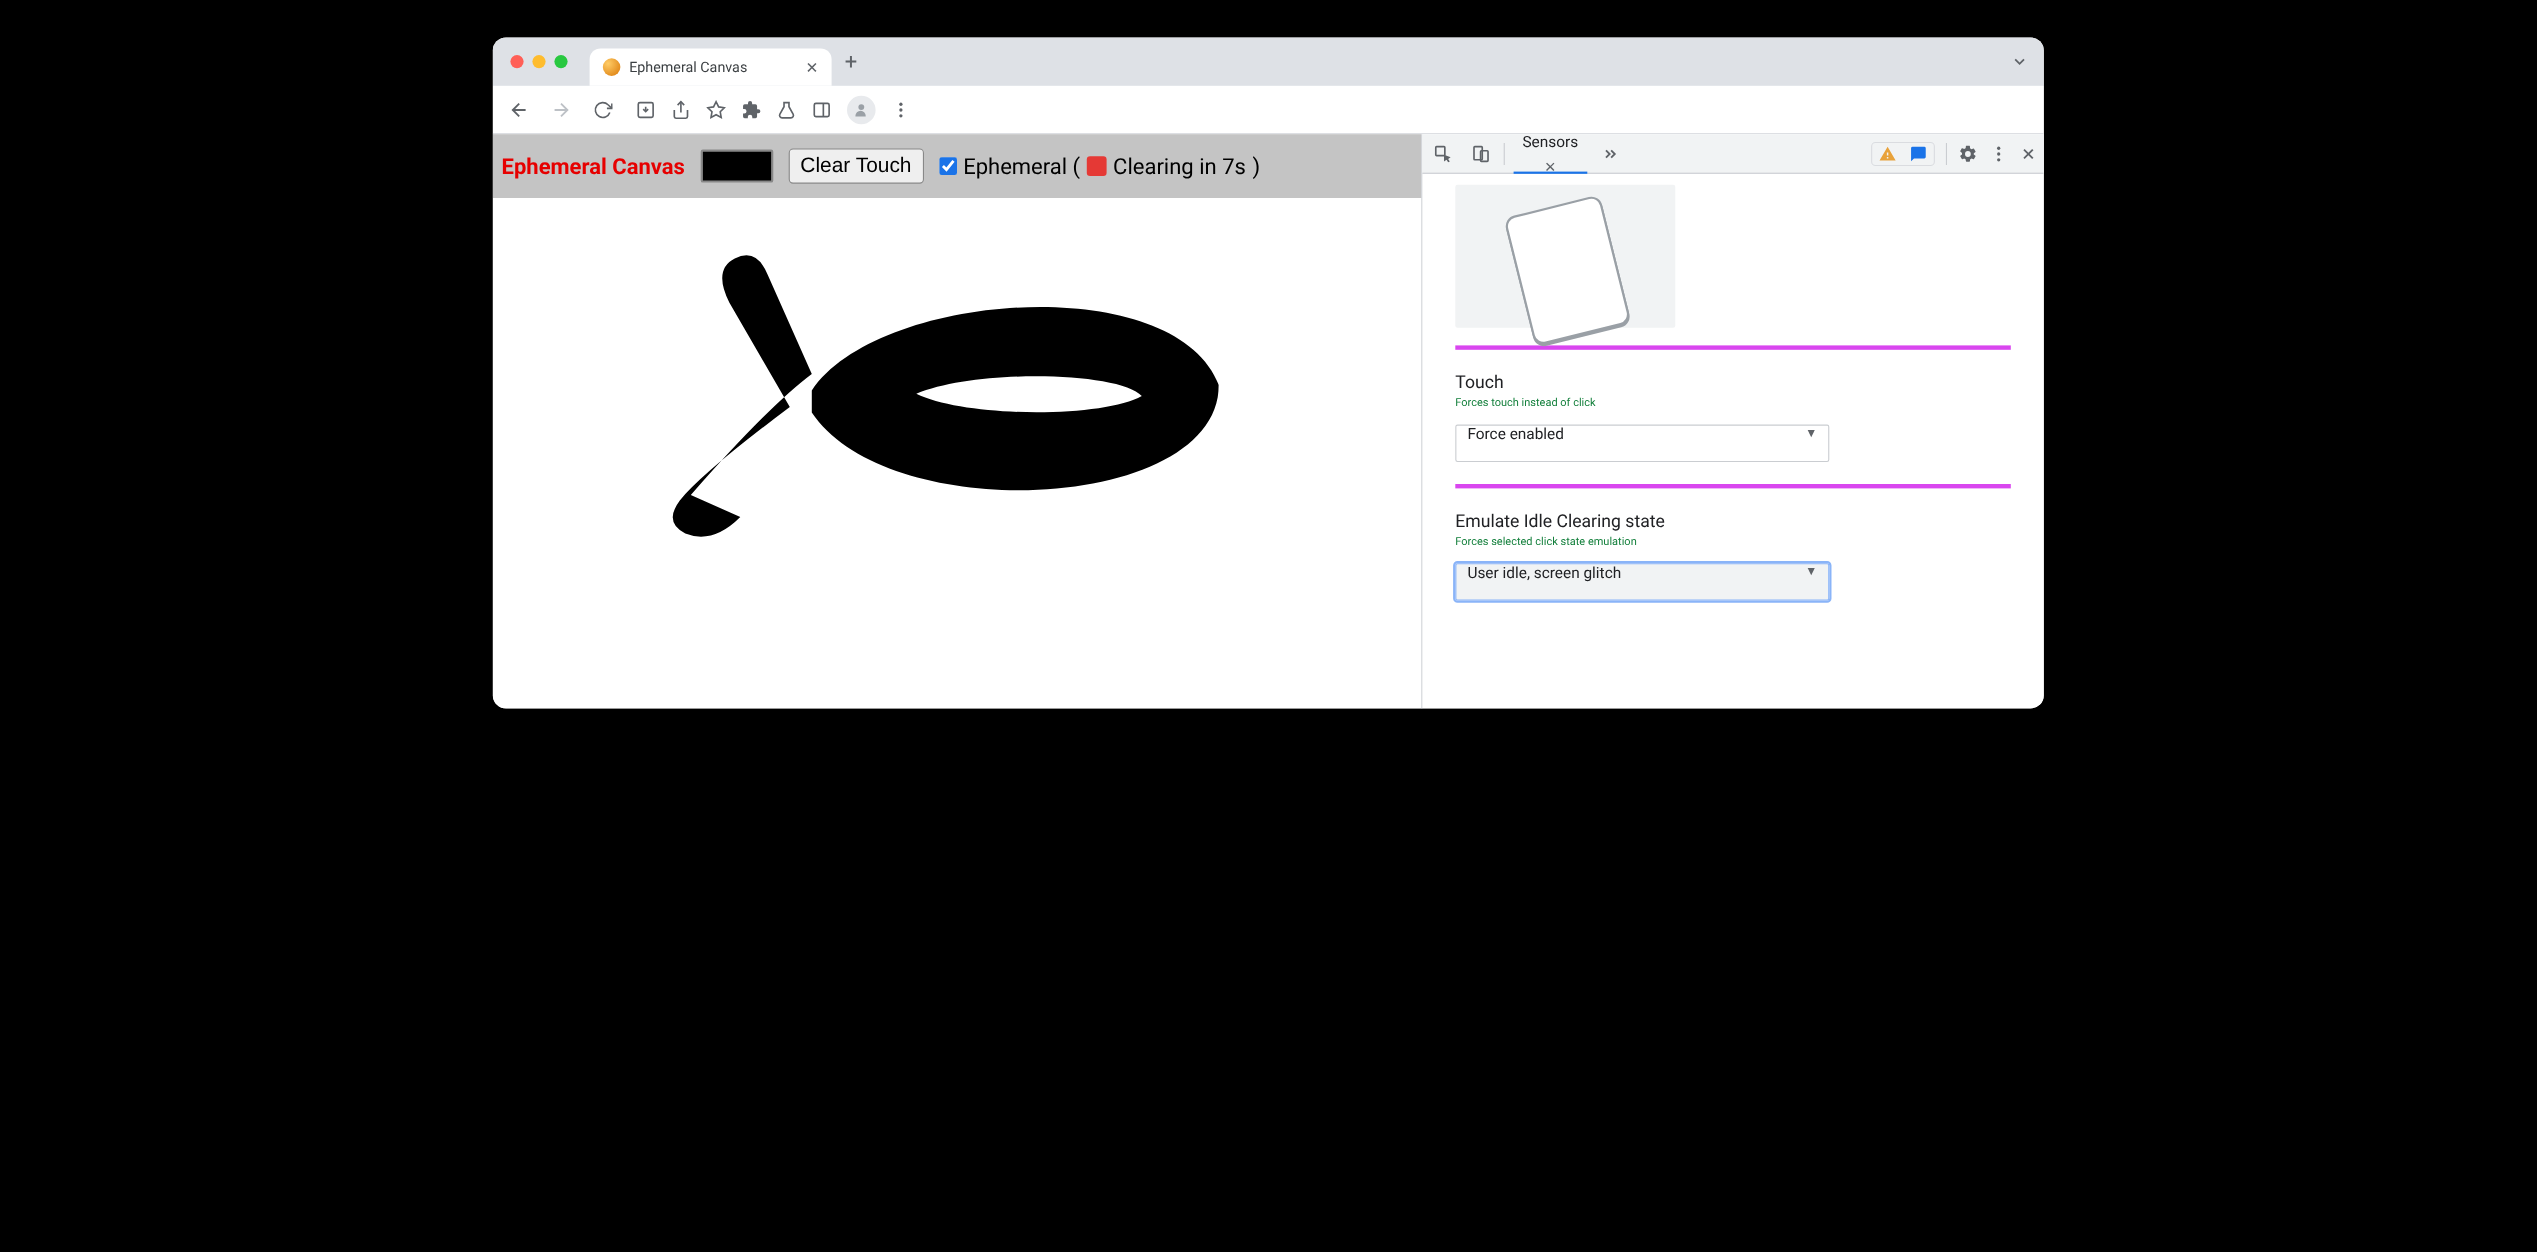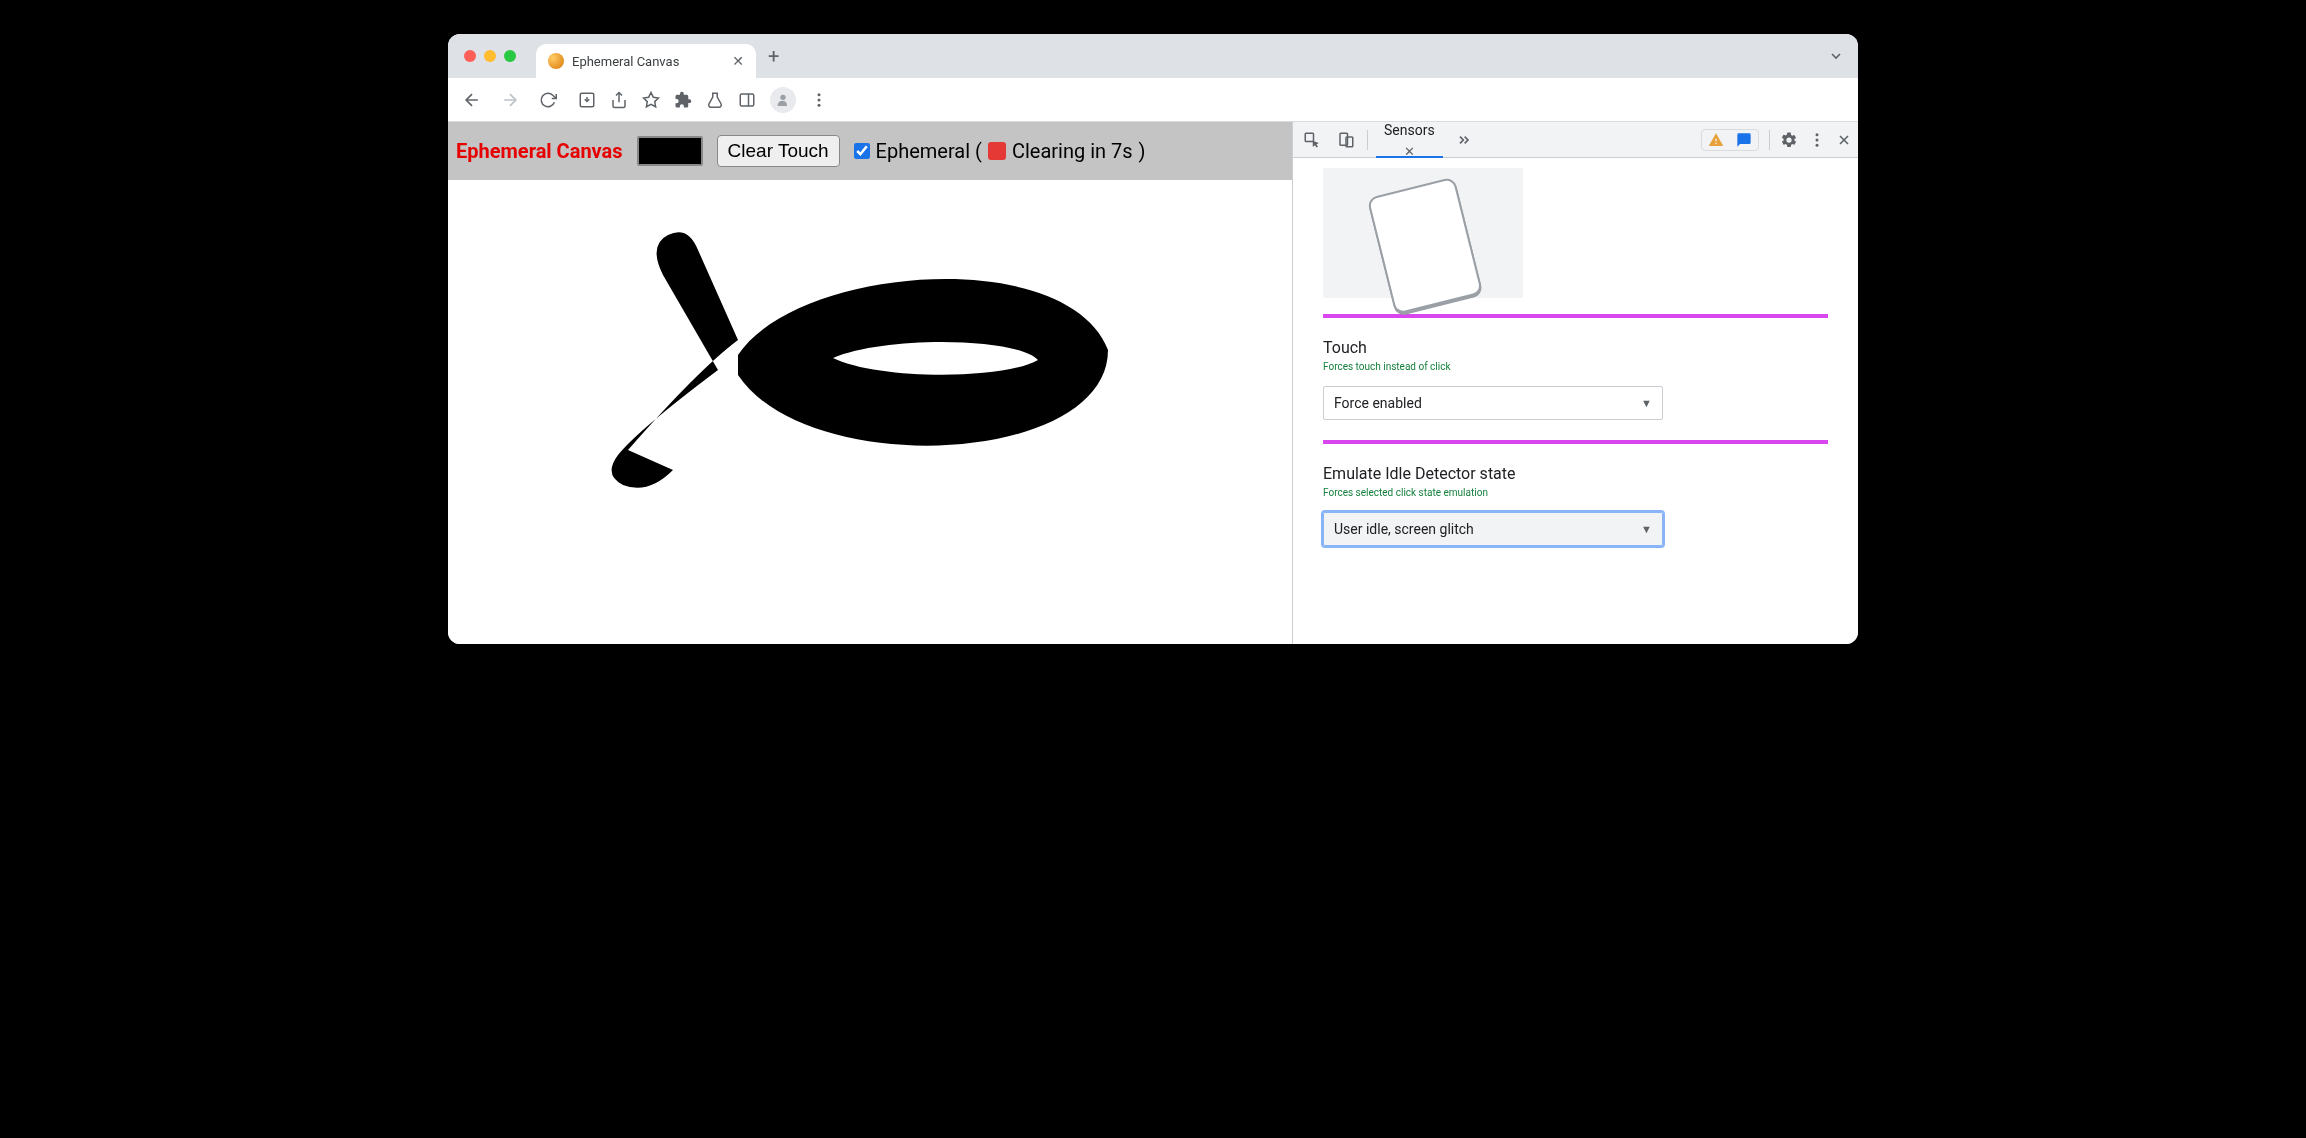--- a/index.html
+++ b/index.html
@@ -228,21 +228,21 @@
   .phone{
     width:90px;height:120px;border:2px solid #9aa0a6;border-radius:10px;background:#fff;
     transform:rotate(-14deg) translateY(8px);
     box-shadow:0 2px 0 #9aa0a6;
   }
   .section{border-top:4px solid #d946ef;padding:20px 0;}
   .section-title{font-size:16px;color:#202124;margin-bottom:4px;}
   .section-sub{font-size:10px;color:#15803d;margin-bottom:14px;}
   .select{
     width:340px;height:34px;border:1px solid #cacdd1;border-radius:2px;background:#fff;
-    display:flex;align-items:center;justify-content:space-between;padding:0 10px;font-size:14px;color:#202124;
+    display:flex;align-items:flex-start;justify-content:space-between;padding:0 10px;font-size:14px;color:#202124;
   }
   .select.focused{outline:2px solid #8ab4f8;background:#f1f3f4;border-color:#8ab4f8;}
   .select .arr{color:#5f6368;font-size:11px;}
   svg { display:block; }
 </style>
 </head>
 <body>
 
 <div class="browser-window">
 
@@ -427,21 +427,21 @@
         <div class="section">
           <div class="section-title">Touch</div>
           <div class="section-sub">Forces touch instead of click</div>
           <div class="select">
             <span>Force enabled</span>
             <span class="arr">▼</span>
           </div>
         </div>
 
         <div class="section">
-          <div class="section-title">Emulate Idle Detector state</div>
+          <div class="section-title">Emulate Idle Clearing state</div>
           <div class="section-sub">Forces selected click state emulation</div>
           <div class="select focused">
             <span>User idle, screen glitch</span>
             <span class="arr">▼</span>
           </div>
         </div>
       </div>
     </div>
 
   </div>

